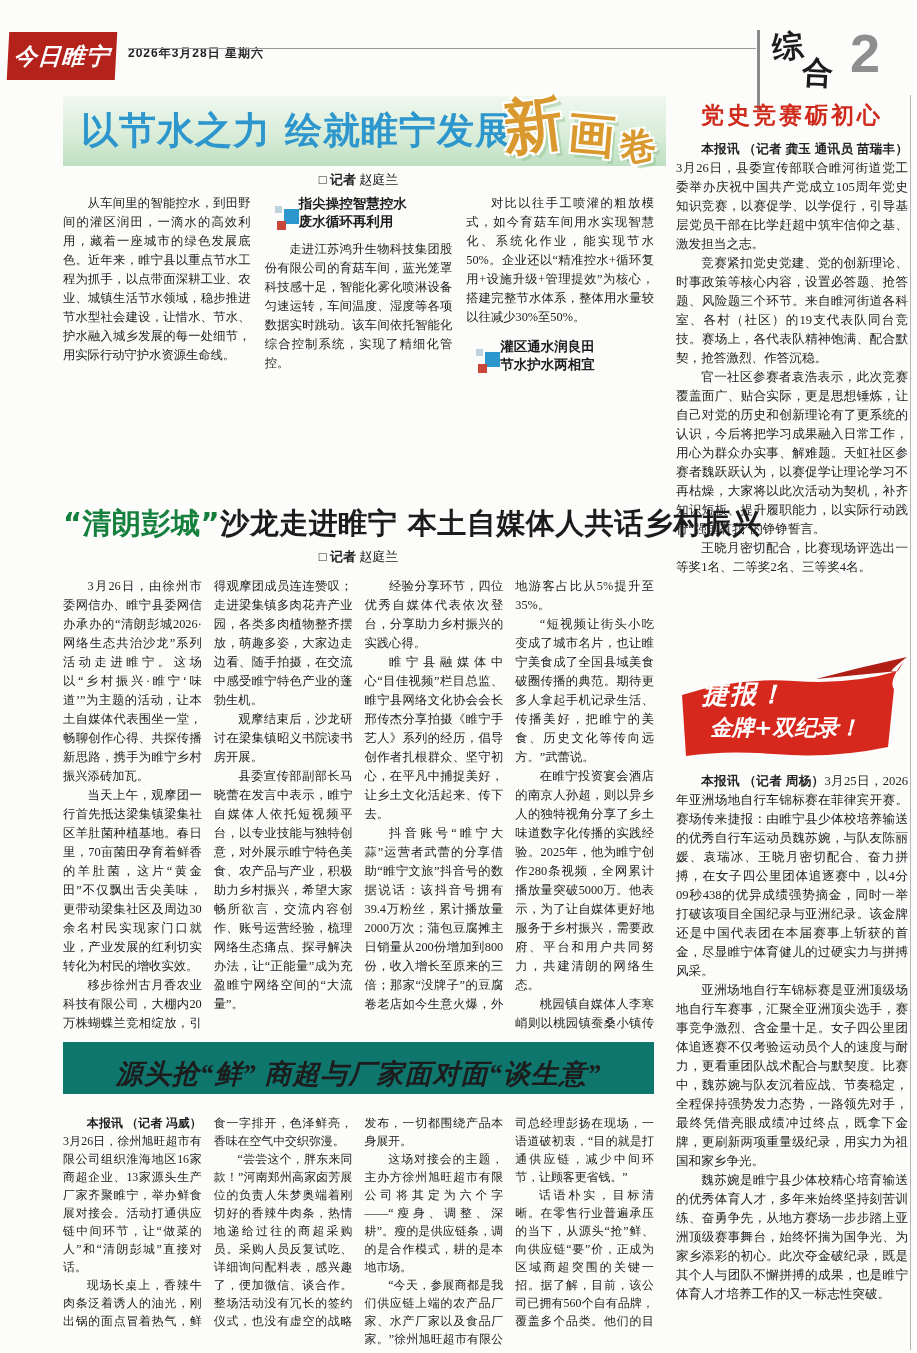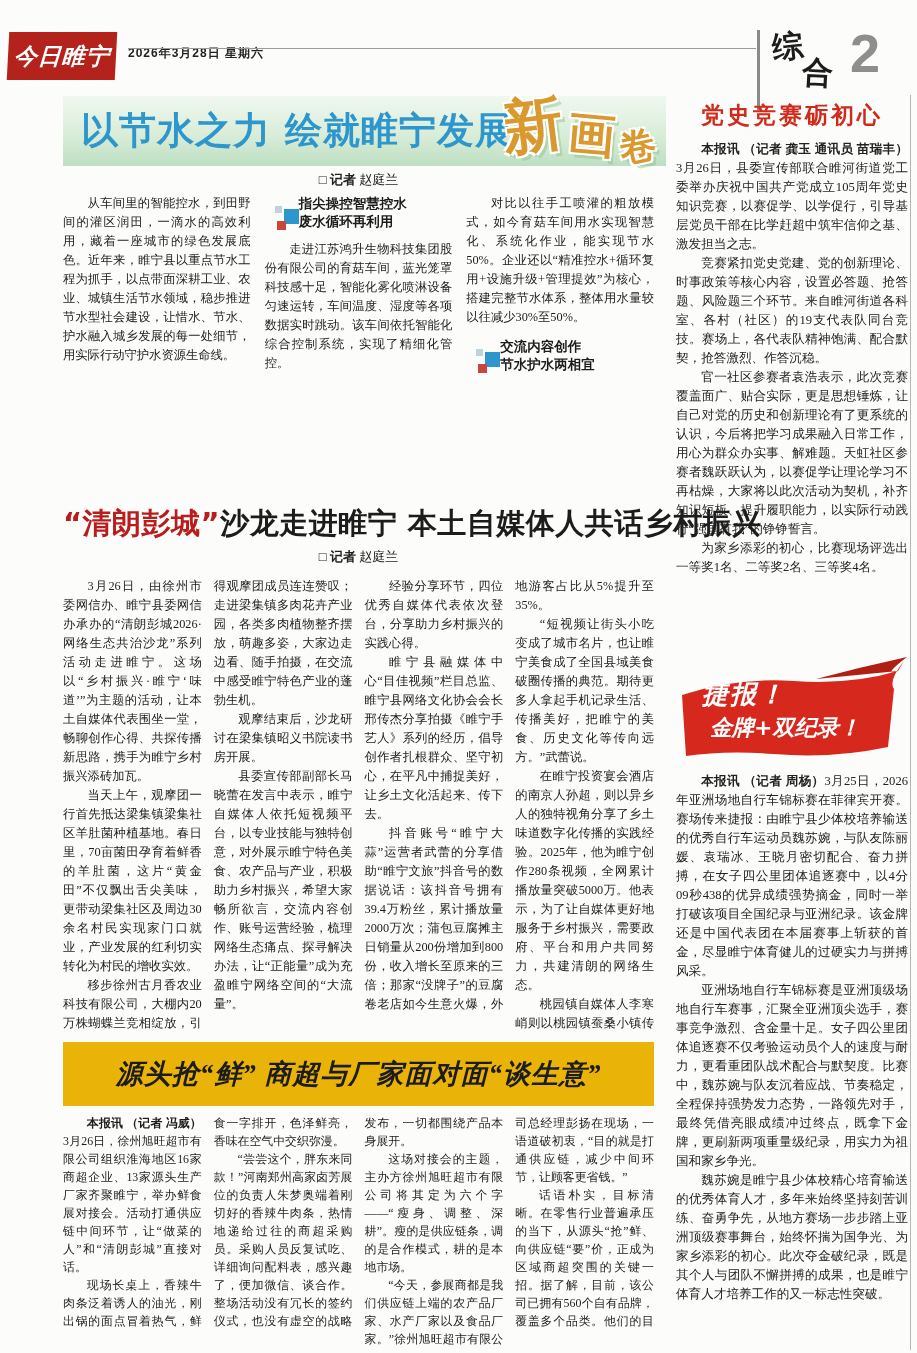--- a/index.html
+++ b/index.html
@@ -42,25 +42,25 @@
   .subhead{display:flex;align-items:flex-end;margin:10px 0 10px 10px;break-inside:avoid;}
   .subhead .t{font-family:"DejaVu Sans",sans-serif;font-weight:bold;font-size:13.5px;line-height:18px;}
   .sq-icon{position:relative;width:24px;height:24px;flex:0 0 24px;}
   .sq-icon i{position:absolute;display:block;}
   .sq-icon .b{right:0;top:3px;width:15px;height:15px;background:#2d96cc;}
   .sq-icon .r{left:2px;bottom:0;width:9px;height:9px;background:#c8473a;}
   .sq-icon .g{left:0;top:0;width:7px;height:7px;background:#bfd3de;}
   
   .a2-title{position:absolute;left:63px;top:504px;width:591px;text-align:center;white-space:nowrap;
         font-family:"DejaVu Sans",sans-serif;font-weight:bold;font-size:29px;letter-spacing:.5px;}
-  .a2-title .green{color:#b91c1c;}
+  .a2-title .green{color:#15803d;}
   .byline-2{top:548px;}
   .a2-body{top:577px;height:458px;column-count:4;column-gap:12px;}
   
-  .a3-banner{position:absolute;left:63px;top:1042px;width:591px;height:64px;background:#eab308;}
+  .a3-banner{position:absolute;left:63px;top:1042px;width:591px;height:52px;background:#0f766e;}
   .a3-title{width:100%;text-align:center;line-height:64px;font-size:27px;font-weight:bold;
         font-style:italic;font-family:"Liberation Serif",serif;letter-spacing:1px;}
   .a3-body{top:1114px;height:239px;column-count:4;column-gap:12px;font-size:11.9px;line-height:18px;}
   
   .sb{position:absolute;left:676px;width:232px;}
   .sb-a1-title{top:100px;text-align:center;color:#cf2a1b;font-family:"DejaVu Sans",sans-serif;
         font-weight:bold;font-size:23px;letter-spacing:3px;}
   .sb-body{font-size:12.6px;line-height:19px;text-align:justify;overflow:hidden;color:#222;}
   .sb-a1-body{top:140px;height:515px;}
   .sb-banner{top:655px;height:110px;}
@@ -108,21 +108,21 @@
       <span>废水循环再利用</span></span>
     </div>
     <p class="para">走进江苏鸿升生物科技集团股份有限公司的育菇车间，蓝光笼罩科技感十足，智能化雾化喷淋设备匀速运转，车间温度、湿度等各项数据实时跳动。该车间依托智能化综合控制系统，实现了精细化管控。</p>
     <p class="para">对比以往手工喷灌的粗放模式，如今育菇车间用水实现智慧化、系统化作业，能实现节水50%。企业还以“精准控水+循环复用+设施升级+管理提效”为核心，搭建完整节水体系，整体用水量较以往减少30%至50%。</p>
     <div class="subhead">
       <span class="sq-icon">
           <i class="g"></i>
           <i class="b"></i>
           <i class="r"></i>
         </span>
-      <span class="t"><span>交流内容创作</span><br>
+      <span class="t"><span>灌区通水润良田</span><br>
       <span>节水护水两相宜</span></span>
     </div>
 
   </div>
 
   <div class="a2-title">
     <span class="green">“清朗彭城”</span><span>沙龙走进睢宁 本土自媒体人共话乡村振兴</span>
   </div>
   <div class="byline byline-2">
     <span>□</span>
@@ -155,21 +155,21 @@
     <p class="para">“今天，参展商都是我们供应链上端的农产品厂家、水产厂家以及食品厂家。”徐州旭旺超市有限公司总经理彭扬在现场，一语道破初衷，“目的就是打通供应链，减少中间环节，让顾客更省钱。”</p>
     <p class="para">话语朴实，目标清晰。在零售行业普遍承压的当下，从源头“抢”鲜、向供应链“要”价，正成为区域商超突围的关键一招。据了解，目前，该公司已拥有560个自有品牌，覆盖多个品类。他们的目标是覆盖全品类，打造千余个极致性价比商品。</p>
 
   </div>
 
   <div class="sb sb-a1-title">党史竞赛砺初心</div>
   <div class="sb sb-body sb-a1-body">
     <p class="para"><b>本报讯 （记者 龚玉 通讯员 苗瑞丰）</b><span>3月26日，县委宣传部联合睢河街道党工委举办庆祝中国共产党成立105周年党史知识竞赛，以赛促学、以学促行，引导基层党员干部在比学赶超中筑牢信仰之基、激发担当之志。</span></p>
     <p class="para">竞赛紧扣党史党建、党的创新理论、时事政策等核心内容，设置必答题、抢答题、风险题三个环节。来自睢河街道各科室、各村（社区）的19支代表队同台竞技。赛场上，各代表队精神饱满、配合默契，抢答激烈、作答沉稳。</p>
     <p class="para">官一社区参赛者袁浩表示，此次竞赛覆盖面广、贴合实际，更是思想锤炼，让自己对党的历史和创新理论有了更系统的认识，今后将把学习成果融入日常工作，用心为群众办实事、解难题。天虹社区参赛者魏跃跃认为，以赛促学让理论学习不再枯燥，大家将以此次活动为契机，补齐知识短板、提升履职能力，以实际行动践行“强国有我”的铮铮誓言。</p>
-    <p class="para">为家乡添彩的初心，比赛现场评选出一等奖1名、二等奖2名、三等奖4名。</p>
+    <p class="para">王晓月密切配合，比赛现场评选出一等奖1名、二等奖2名、三等奖4名。</p>
   </div>
 
   <div class="sb sb-banner" style="height:110px;width:232px;">
     <svg width="232" height="110" viewBox="0 0 232 110">
       <path d="M6,40 Q60,22 118,26 Q175,30 222,16 L228,6 Q212,26 218,34 L212,92 Q155,104 98,99 Q50,95 10,101 Z" fill="#d7281d"></path>
       <path d="M140,24 Q185,12 231,2 Q205,22 222,16 Z" fill="#b01f15"></path>
     </svg>
     <span class="l1">捷报！</span>
     <span class="l2">金牌+双纪录！</span>
   </div>

